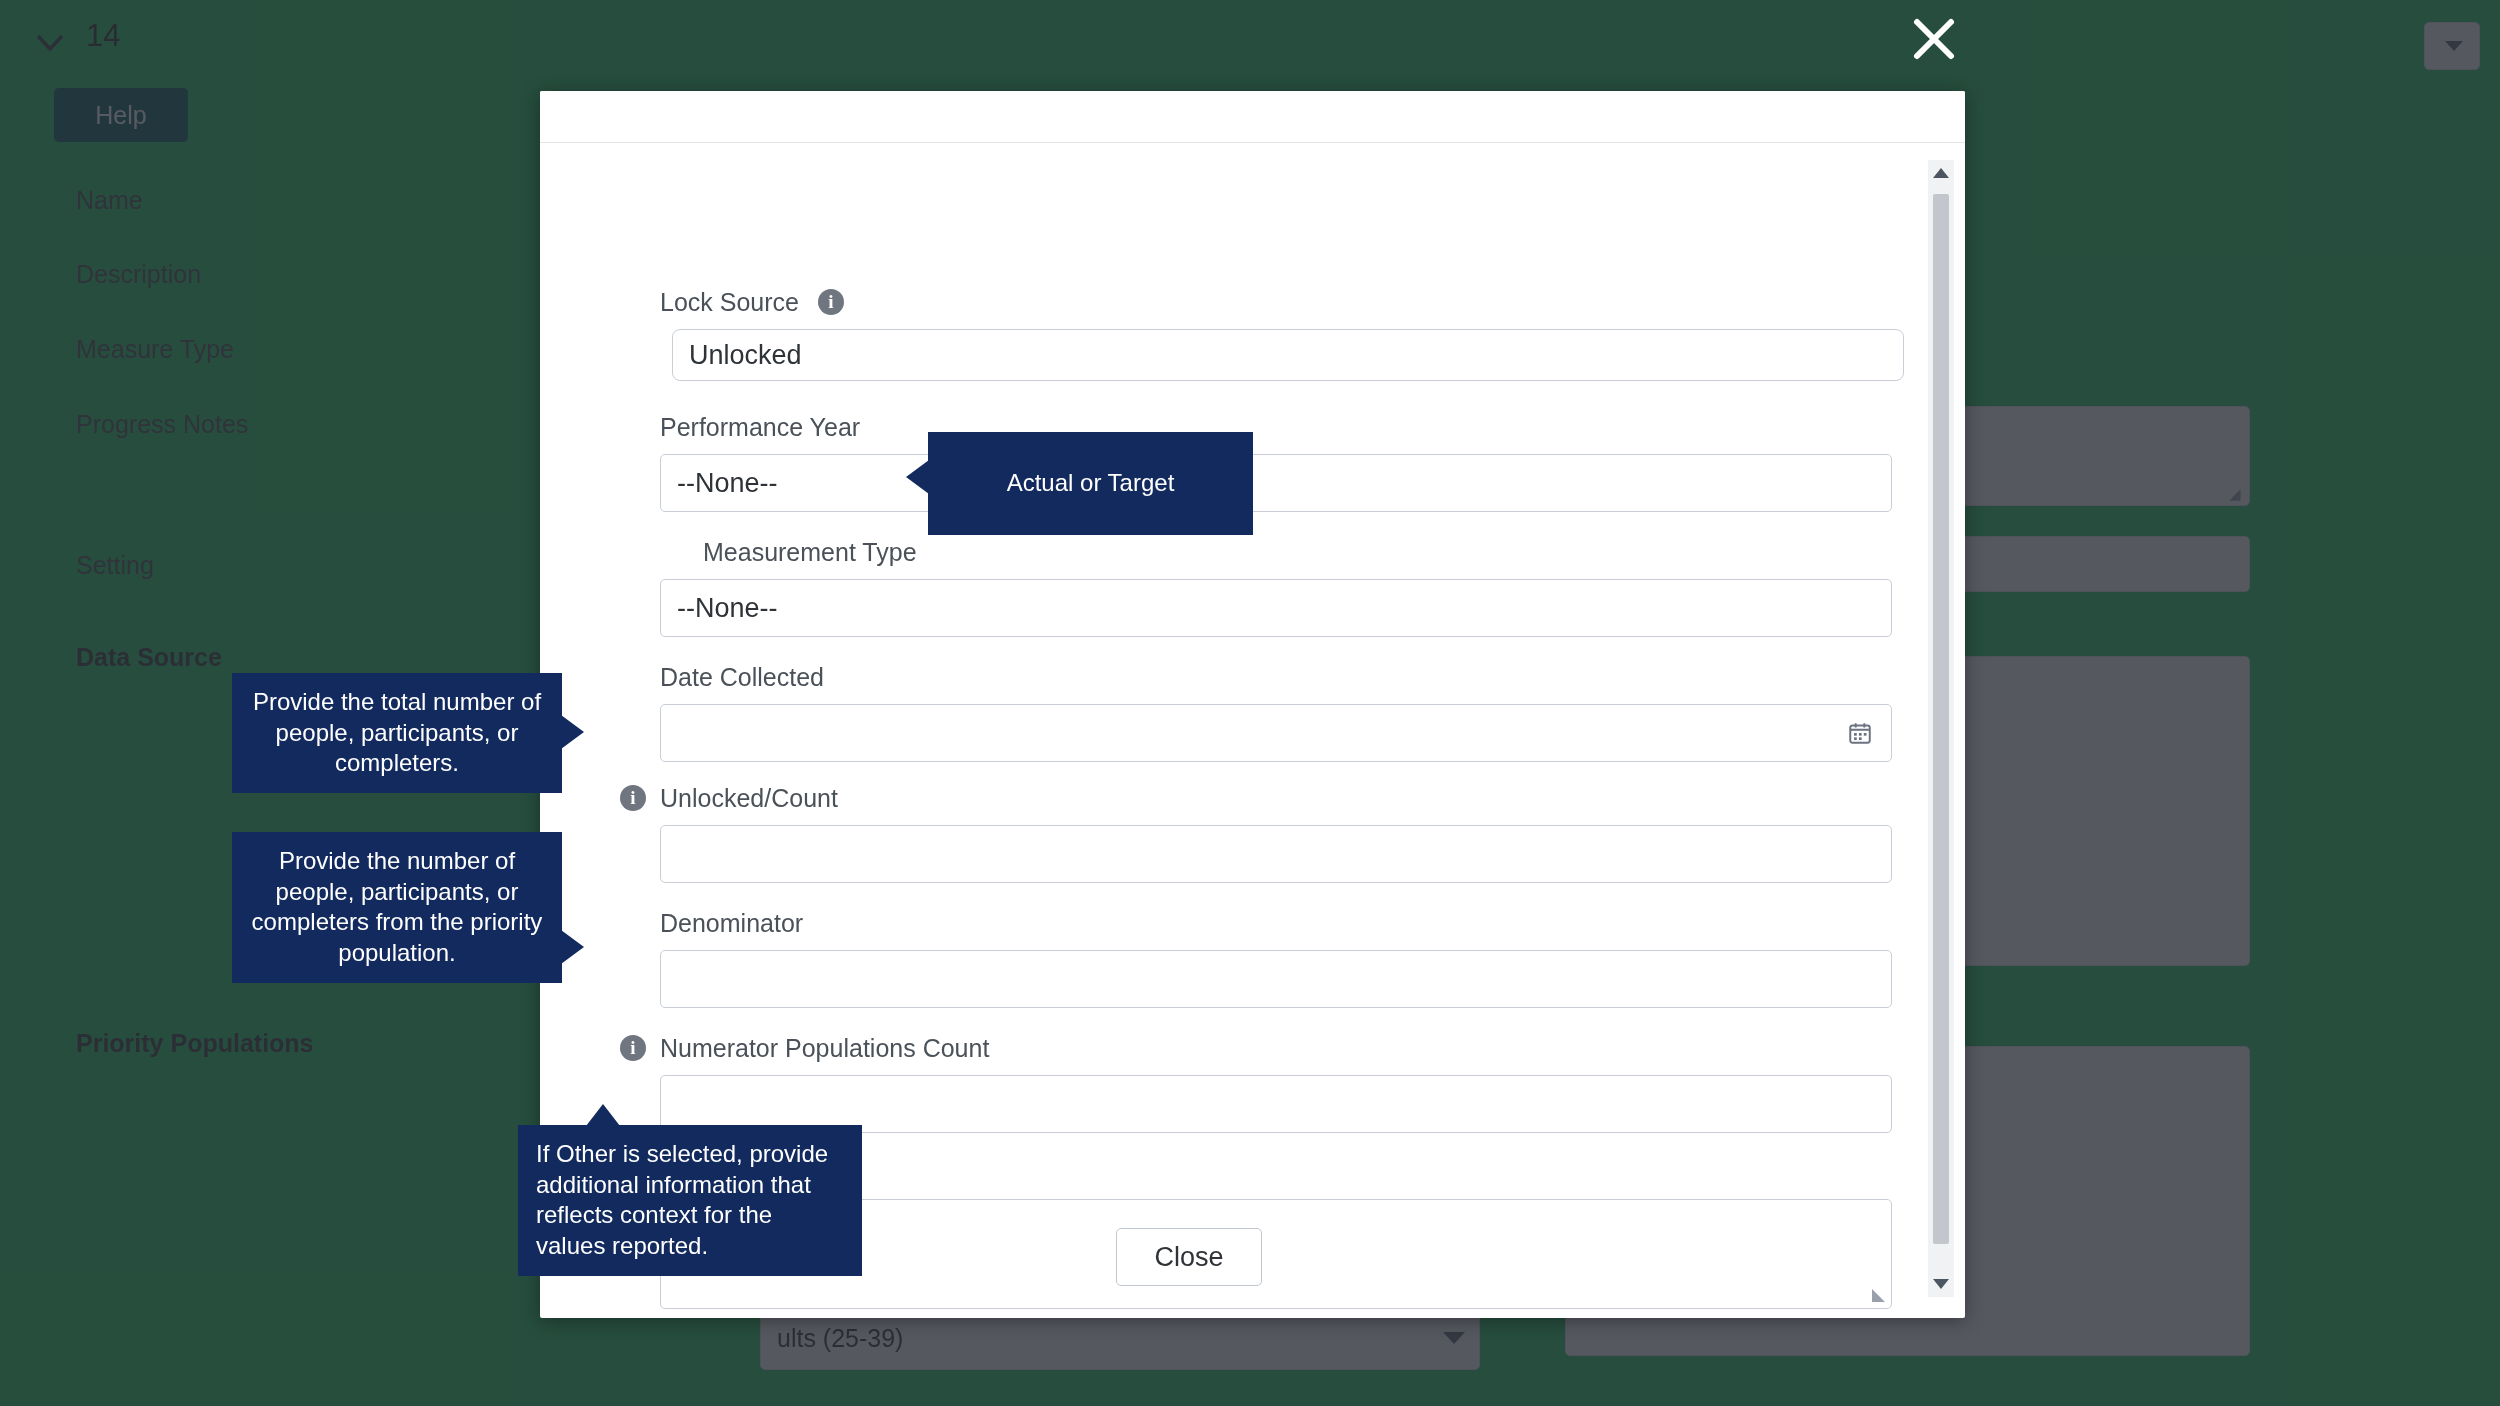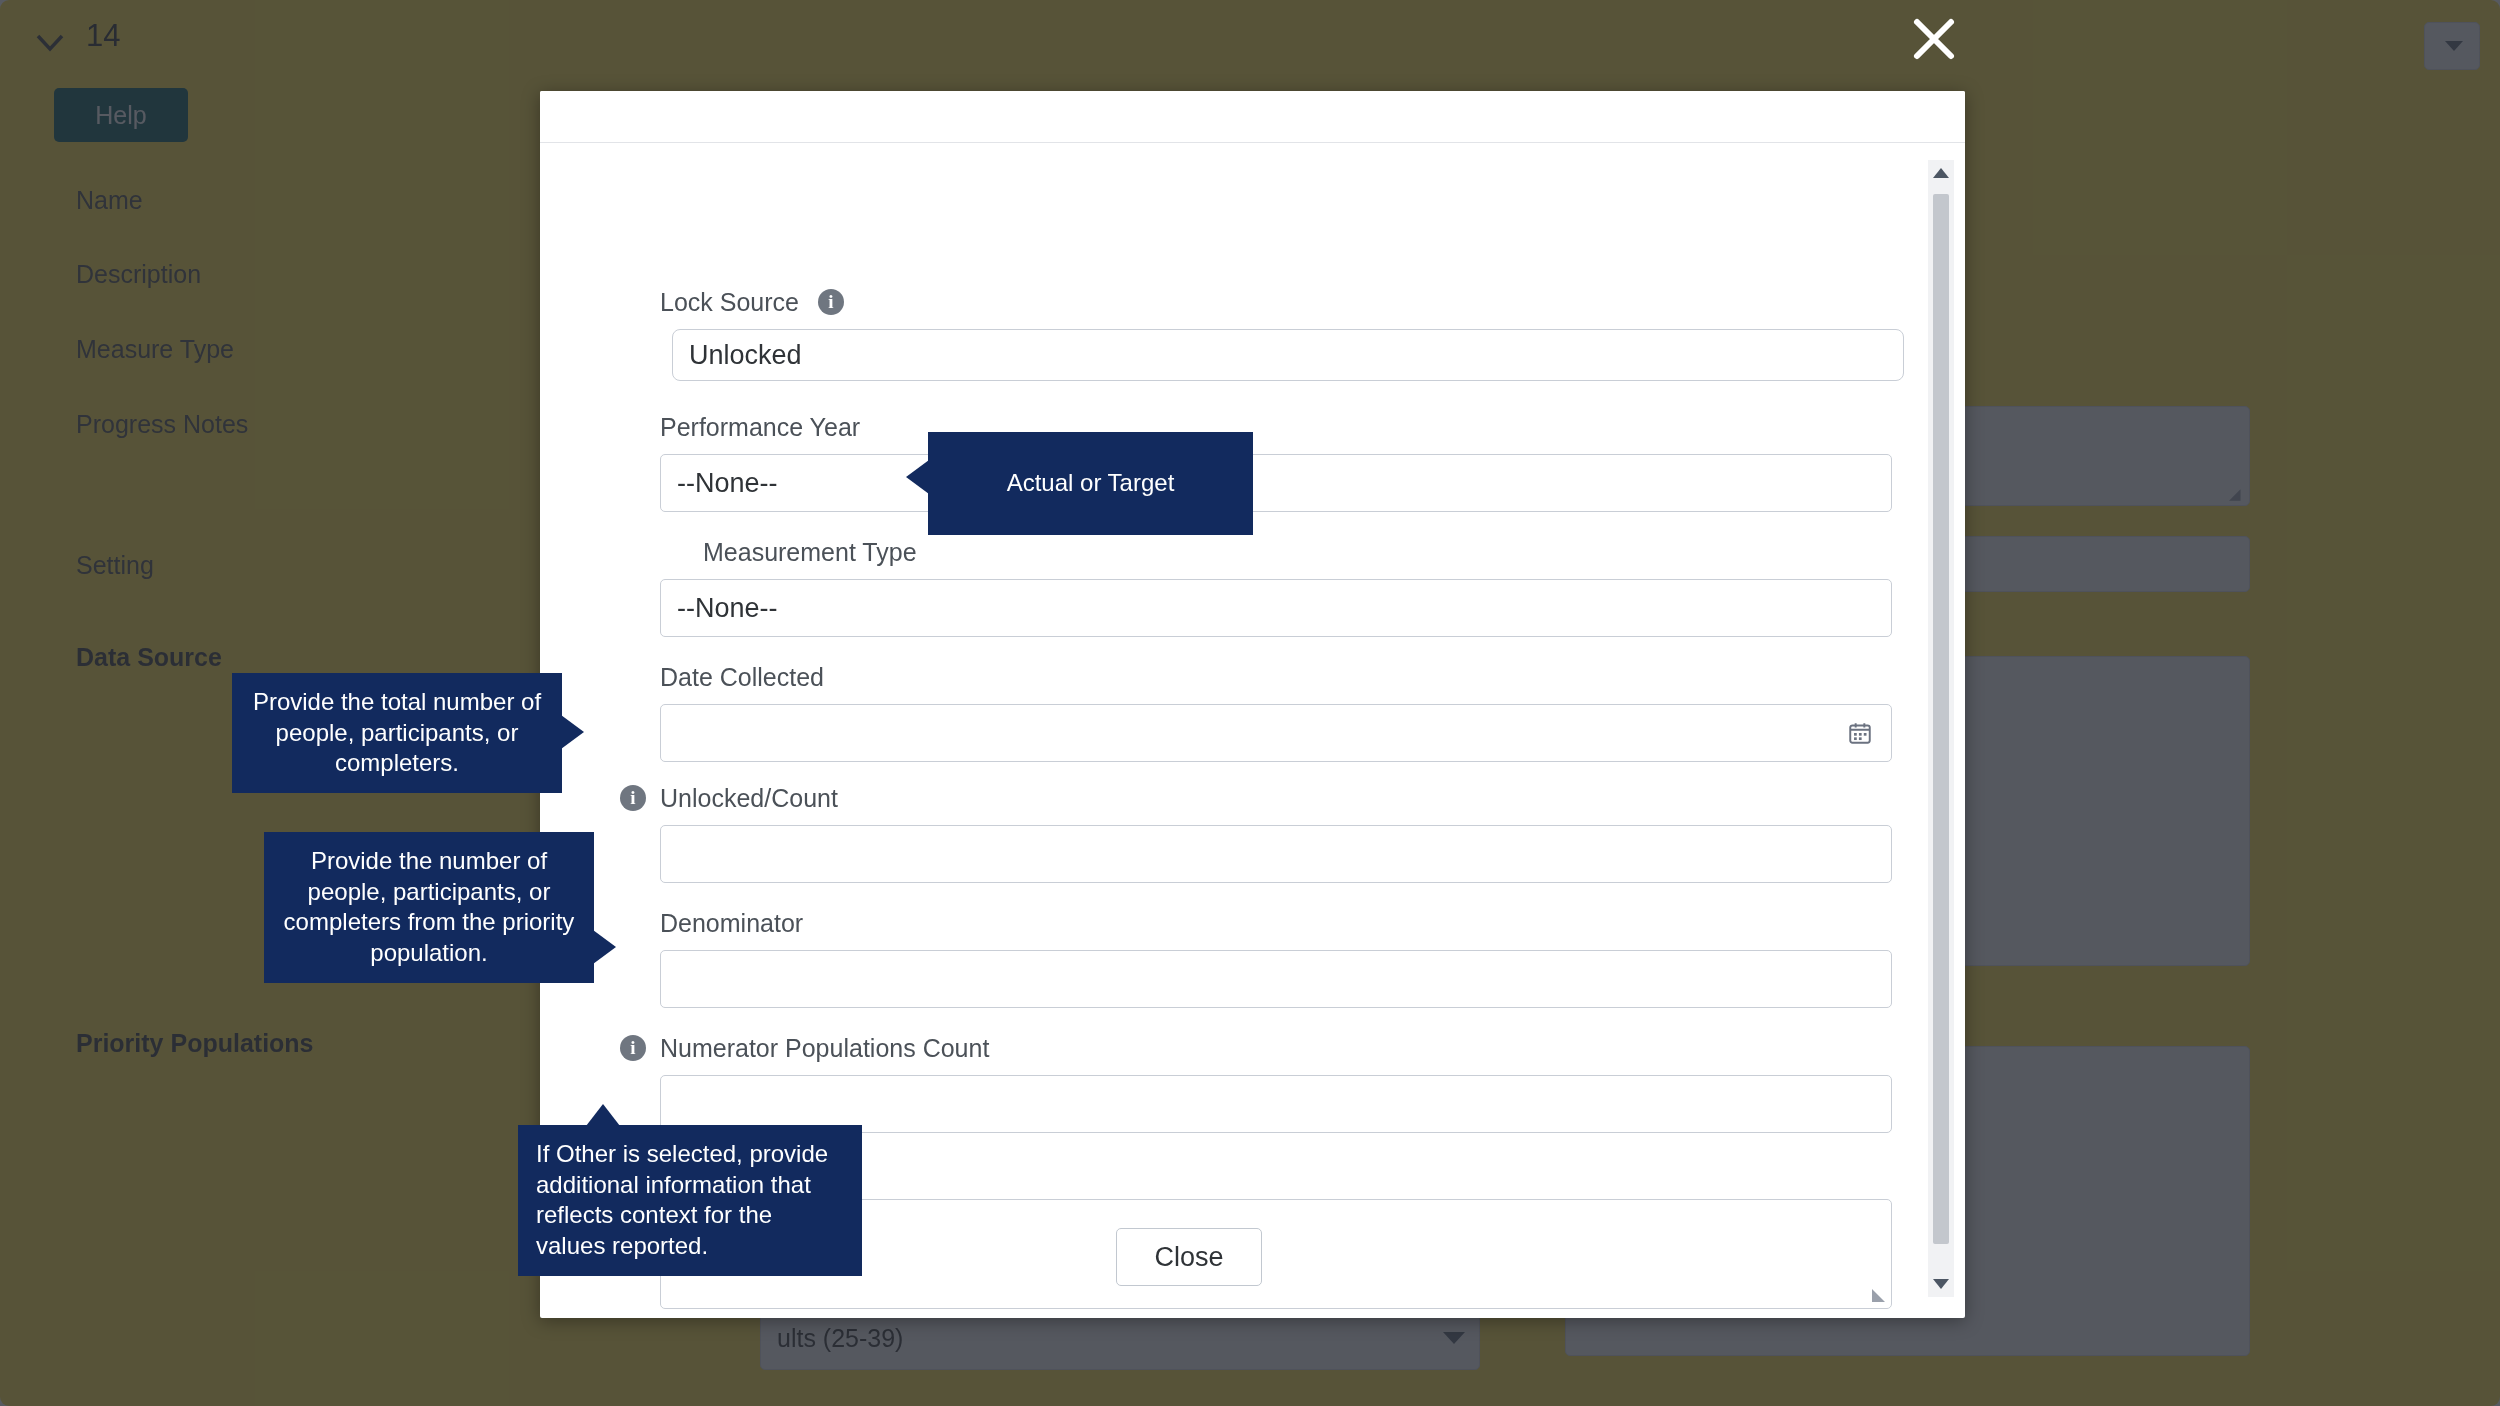--- a/index.html
+++ b/index.html
@@ -12,22 +12,21 @@
   }
   #root {
     position: relative;
     width: 2500px; height: 1406px;
     background: #ffffff;
   }
 
   
   .bg-layer {
     position: absolute; inset: 0;
-    background: #fde047;
-    border-radius: 9px;
+    background: #22c55e;
   }
   .bg-chevron {
     position: absolute; left: 30px; top: 22px;
     width: 40px; height: 40px;
     color: #3d3d3d;
   }
   .bg-num {
     position: absolute; left: 86px; top: 18px;
     font-size: 31px; color: #2f2f2f; font-weight: 400;
   }
@@ -374,17 +373,17 @@
           <path d="M9 12 L1 2 L17 2 Z" fill="#4c5663"></path>
         </svg>
     </div>
   </div>
 
 
   <div class="callout center" style="left:928px; top:432px; width:325px; height:103px; display:flex; align-items:center; justify-content:center;">Actual or Target<span class="tail tail-left" style="top:28px;"></span></div>
 
   <div class="callout center" style="left:232px; top:673px; width:330px;">Provide the total number of people, participants, or completers.<span class="tail tail-right" style="top:42px;"></span></div>
 
-  <div class="callout center" style="left:232px; top:832px; width:330px;margin-left:32px;">Provide the number of people, participants, or completers from the priority population.<span class="tail tail-right" style="top:98px;"></span></div>
+  <div class="callout center" style="left:232px; top:832px; width:330px;">Provide the number of people, participants, or completers from the priority population.<span class="tail tail-right" style="top:98px;"></span></div>
 
   <div class="callout left" style="left:518px; top:1125px; width:344px;">If Other is selected, provide additional information that reflects context for the values reported.<span class="tail tail-up" style="left:68px;"></span></div>
 
 </div>
 
 </body></html>

